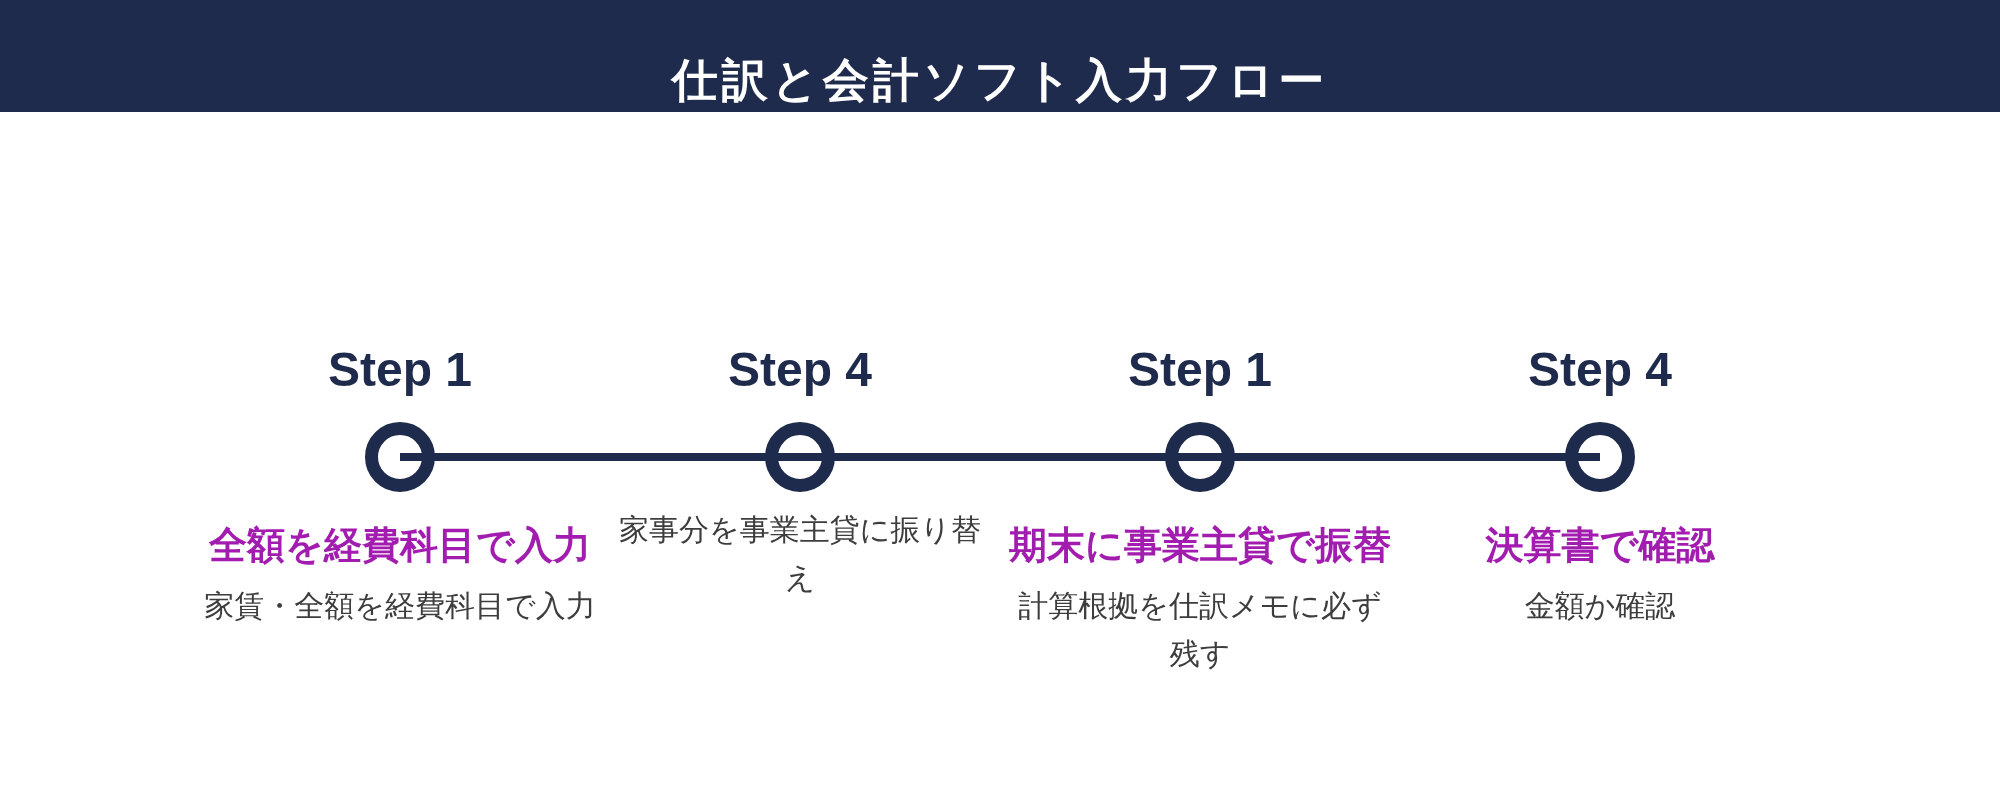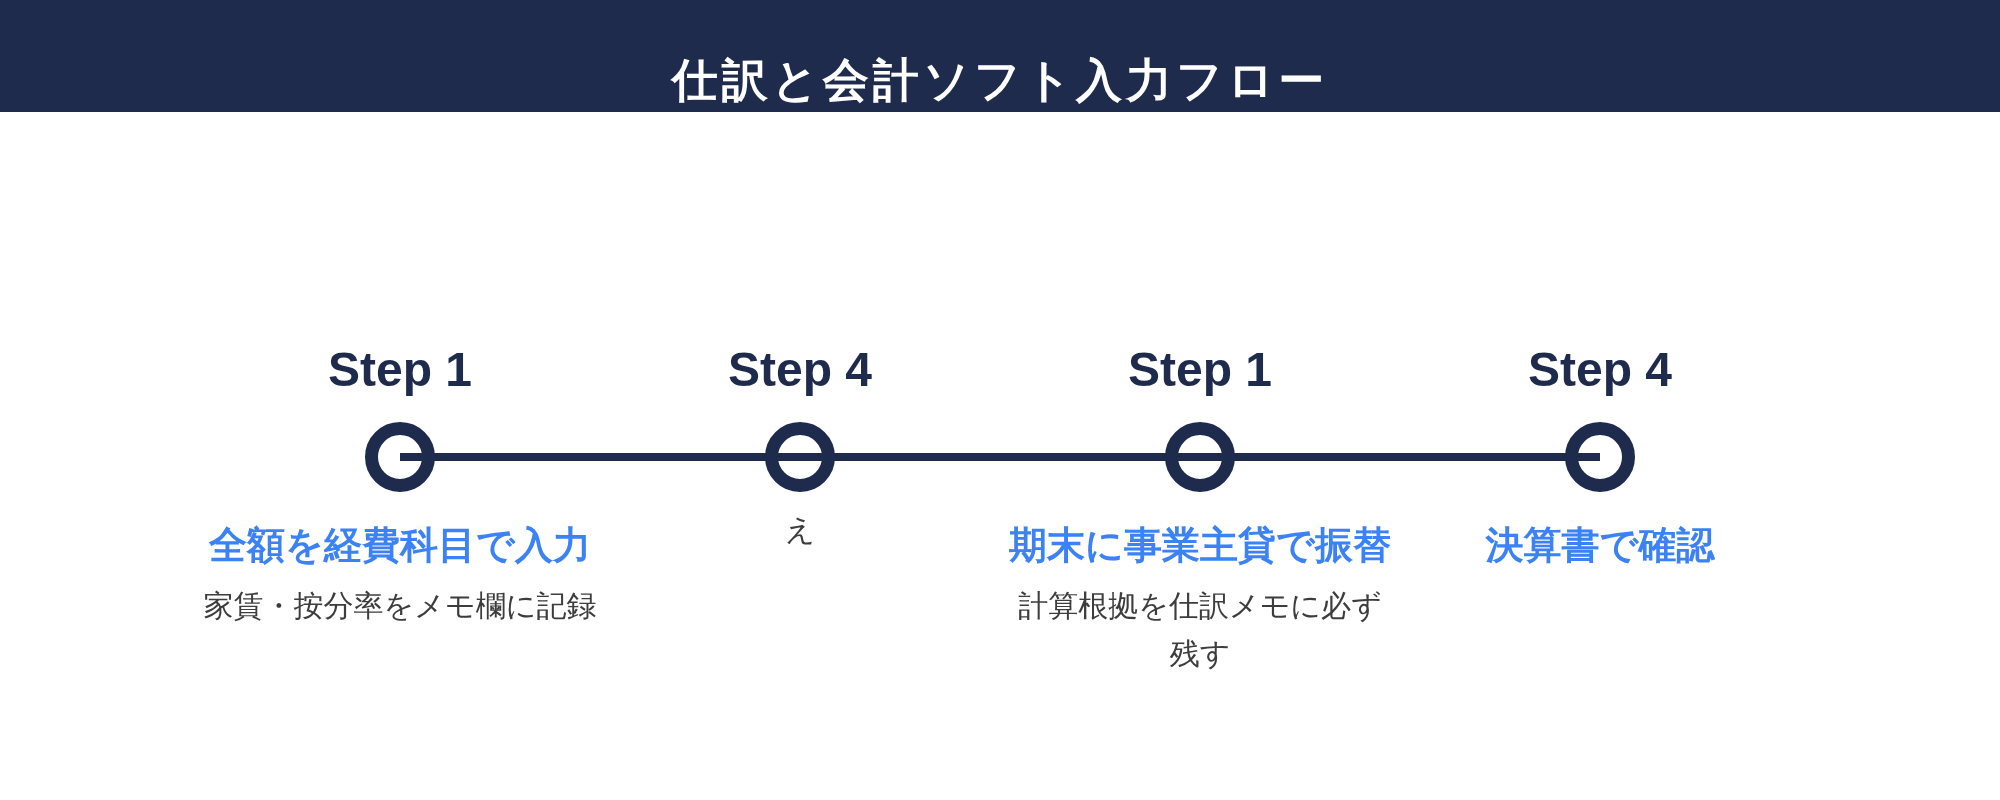--- a/index.html
+++ b/index.html
@@ -88,21 +88,21 @@
     height: 44px;
     border: 13px solid #1F2B4C;
     border-radius: 50%;
     background: #ffffff;
   }
   .step-title {
     margin-top: 30px;      
     line-height: 46px;
     font-size: 38px;
     font-weight: 700;
-    color: #3b82f6;
+    color: #a21caf;
     letter-spacing: 0px;
     white-space: nowrap;
   }
   .step-desc {
     margin-top: 14px;      
     font-size: 30px;
     line-height: 48px;
     font-weight: 400;
     color: #3D3D3D;
   }
@@ -123,30 +123,31 @@
 
     <div class="steps-row">
 
       <div class="step-col">
         <div class="step-label">Step 1</div>
         <div class="circle-wrap">
           <div class="node-circle"></div>
         </div>
         <div class="step-title">全額を経費科目で入力</div>
         <div class="step-desc">
-          <div class="desc-line">家賃・按分率をメモ欄に記録</div>
+          <div class="desc-line">家賃・全額を経費科目で入力</div>
         </div>
       </div>
 
       <div class="step-col">
         <div class="step-label">Step 4</div>
         <div class="circle-wrap">
           <div class="node-circle"></div>
         </div>
         <div class="step-desc">
+          <div class="desc-line">家事分を事業主貸に振り替</div>
           <div class="desc-line">え</div>
         </div>
       </div>
 
       <div class="step-col">
         <div class="step-label">Step 1</div>
         <div class="circle-wrap">
           <div class="node-circle"></div>
         </div>
         <div class="step-title">期末に事業主貸で振替</div>
@@ -156,18 +157,19 @@
         </div>
       </div>
 
       <div class="step-col">
         <div class="step-label">Step 4</div>
         <div class="circle-wrap">
           <div class="node-circle"></div>
         </div>
         <div class="step-title">決算書で確認</div>
         <div class="step-desc">
+          <div class="desc-line">金額か確認</div>
         </div>
       </div>
 
     </div>
   </div>
 </div>
 
 </body></html>

